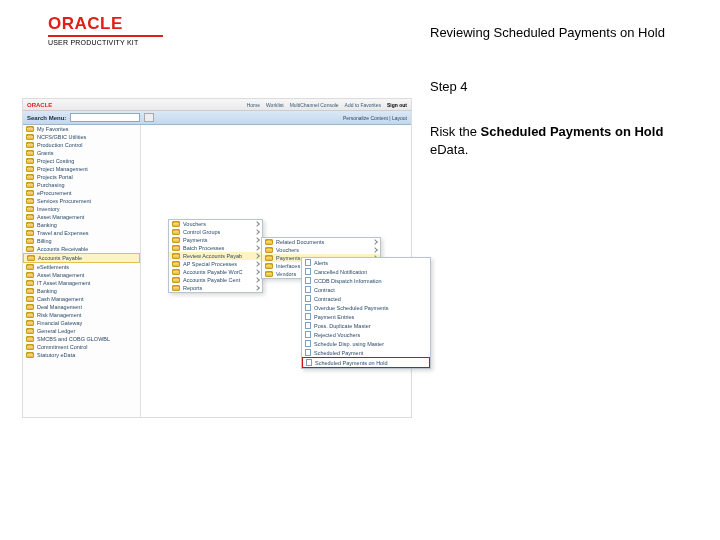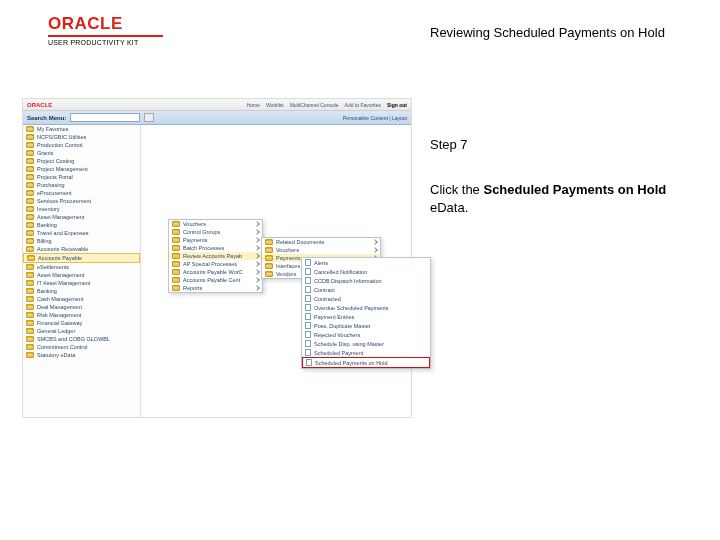--- a/index.html
+++ b/index.html
@@ -38,21 +38,21 @@
   .right-col {
     position: absolute;
     left: 430px; top: 24px;
     width: 260px;
     color: #000;
     font-size: 13px;
     line-height: 1.35;
   }
   .right-col .title {
     font-size: 13px;
-    margin-bottom: 94px;
+    margin-bottom: 36px;
   }
   .right-col .step {
     margin-bottom: 28px;
   }
   
   .app-wrap {
     position: absolute;
     left: 22px; top: 98px;
     width: 390px;
     height: 320px;
@@ -178,23 +178,23 @@
 <body>
 
 <div class="logo-block">
   <div class="oracle-word">ORACLE</div>
   <div class="oracle-underline"></div>
   <div class="oracle-sub">USER PRODUCTIVITY KIT</div>
 </div>
 
 <div class="right-col">
   <div class="title">Reviewing Scheduled Payments on Hold</div>
-  <div class="step">Step 7</div>
+  <div class="step">Step 4</div>
   <div>
-    <span>Click the </span><b>Scheduled Payments on Hold</b><span> eData.</span>
+    <span>Risk the </span><b>Scheduled Payments on Hold</b><span> eData.</span>
   </div>
 </div>
 
 <div class="app-wrap">
   <div class="app-topbar">
     <span class="mini-oracle">ORACLE</span>
     <span class="toplinks">
       <span>Home</span>
       <span>Worklist</span>
       <span>MultiChannel Console</span>

